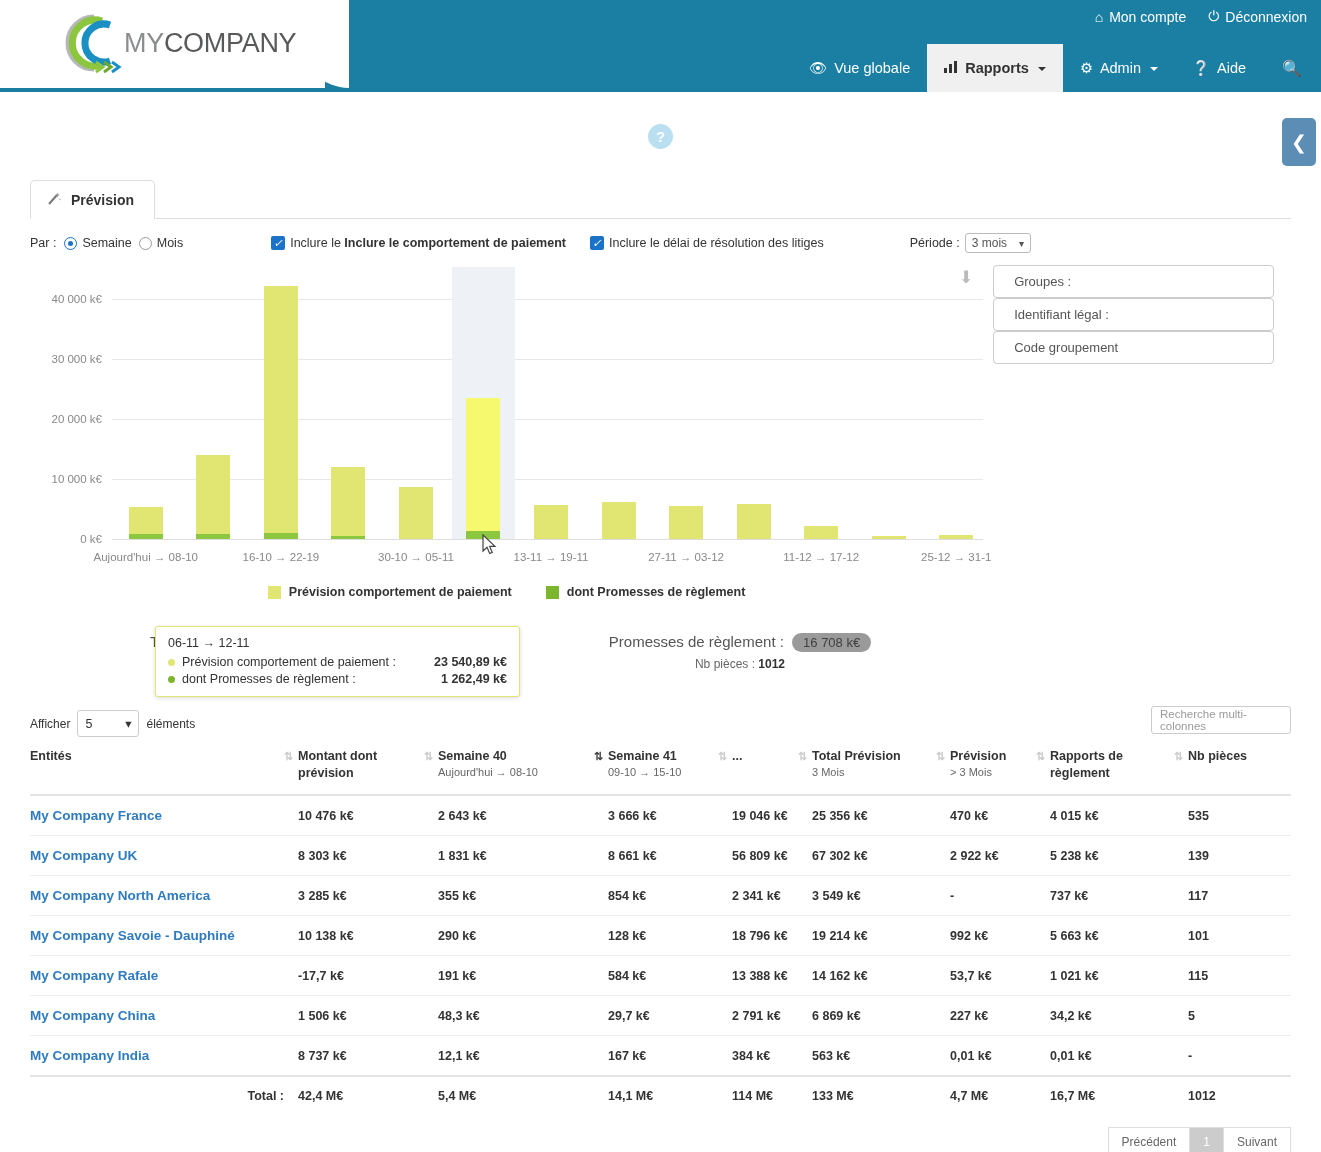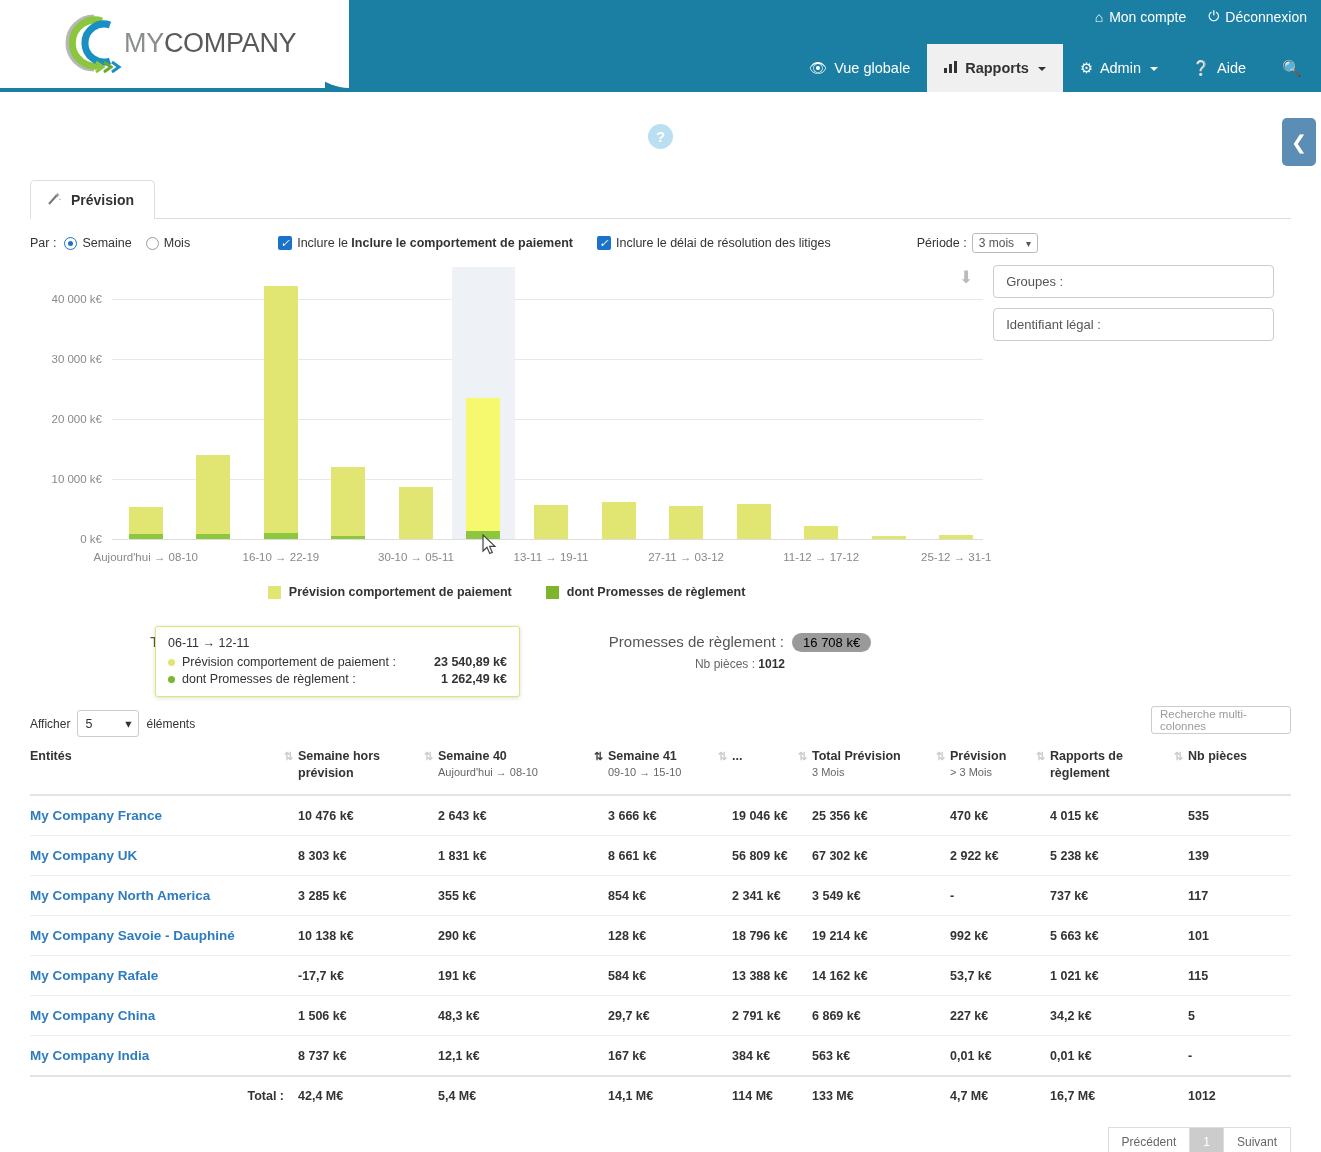--- a/index.html
+++ b/index.html
@@ -110,21 +110,21 @@
   }
   .sel .chev { font-size:10px; color:#555; }
 
   
   .body-wrap { display:flex; padding:0 30px; }
   .left-col { width:960px; position:relative; }
   .right-col { width:300px; margin-left:10px; padding-top:12px; }
 
   .filter-input {
     width:281px; height:33px; border:1px solid #ccc; border-radius:4px;
-    margin-bottom:10px; padding:0 12px; font-size:13px; color:#555;
+    padding:0 20px; font-size:13px; color:#555;
     background:#fff; display:flex; align-items:center;
   }
 
   
   .chart { position:relative; height:310px; margin-top:14px; }
   .ylabel {
     position:absolute; left:0; width:72px; text-align:right;
     font-size:11.5px; color:#888; transform:translateY(-50%);
   }
   .gridline { position:absolute; left:82px; right:0; height:1px; background:#e8e8e8; }
@@ -160,21 +160,21 @@
   }
   .legend-item { display:flex; align-items:center; gap:8px; }
   .legend-sw { width:13px;height:13px; }
 
   
   .summary { display:flex; margin-top:34px; font-size:13px; color:#555; }
   .sum-left { width:480px; text-align:center; }
   .sum-right { width:460px; text-align:center; }
   .sum-main { font-size:15px; color:#555; }
   .pill {
-    display:inline-block; background:#9a9a9a; color:#000000;
+    display:inline-block; background:#9a9a9a; color:#404040;
     border-radius:11px; padding:2px 11px; font-size:13px; margin-left:4px;
   }
   .sum-sub { font-size:12px; color:#666; margin-top:5px; }
   .sum-sub b { color:#333; }
   .tiny { font-size:10.5px; }
 
   
   .tbl-top { display:flex; align-items:center; margin-top:20px; position:relative; }
   .afficher { display:flex; align-items:center; gap:7px; font-size:12px; color:#333; }
   .afficher .sel2 {
@@ -287,21 +287,21 @@
         </svg>
     </span>
     <span>Prévision</span>
   </div>
 </div>
 
 <div class="controlbar">
   <span class="ctl" style="margin-right:8px">
     <span>Par :</span>
   </span>
-  <span class="ctl" style="margin-right:14px">
+  <span class="ctl" style="margin-right:7px">
     <i class="radio-out on"></i>
     <span>Semaine</span>
   </span>
   <span class="ctl">
     <i class="radio-out"></i>
     <span>Mois</span>
   </span>
   <span class="ctl" style="margin-left:88px">
     <i class="chk">✓</i>
     <span>Inclure le <b>Inclure le comportement de paiement</b></span>
@@ -441,20 +441,21 @@
           <span>Nb pièces :</span>
           <b>1012</b>
         </div>
       </div>
     </div>
   </div>
 
   <div class="right-col">
     <div class="filter-input">Groupes :</div>
     <div class="filter-input">Identifiant légal :</div>
+    <div class="filter-input">Code groupement</div>
   </div>
 </div>
 
 <div style="padding:0 30px">
   <div class="tbl-top">
     <div class="afficher">
       <span>Afficher</span>
       <span class="sel2">
         <span>5</span>
         <span>▾</span>
@@ -465,21 +466,21 @@
   </div>
 
   <table>
     <thead>
       <tr>
         <th style="width:268px">
           <span>Entités</span>
         </th>
         <th style="width:140px">
           <span class="sorticon">⇅</span>
-          <span>Semaine hors</span>
+          <span>Montant dont</span>
           <span class="sub" style="font-weight:bold;color:#333;font-size:12.5px">prévision</span>
         </th>
         <th style="width:170px">
           <span class="sorticon">⇅</span>
           <span>Semaine 40</span>
           <span class="sub">Aujourd'hui → 08-10</span>
         </th>
         <th style="width:124px">
           <span class="sorticon active">⇅</span>
           <span>Semaine 41</span>

